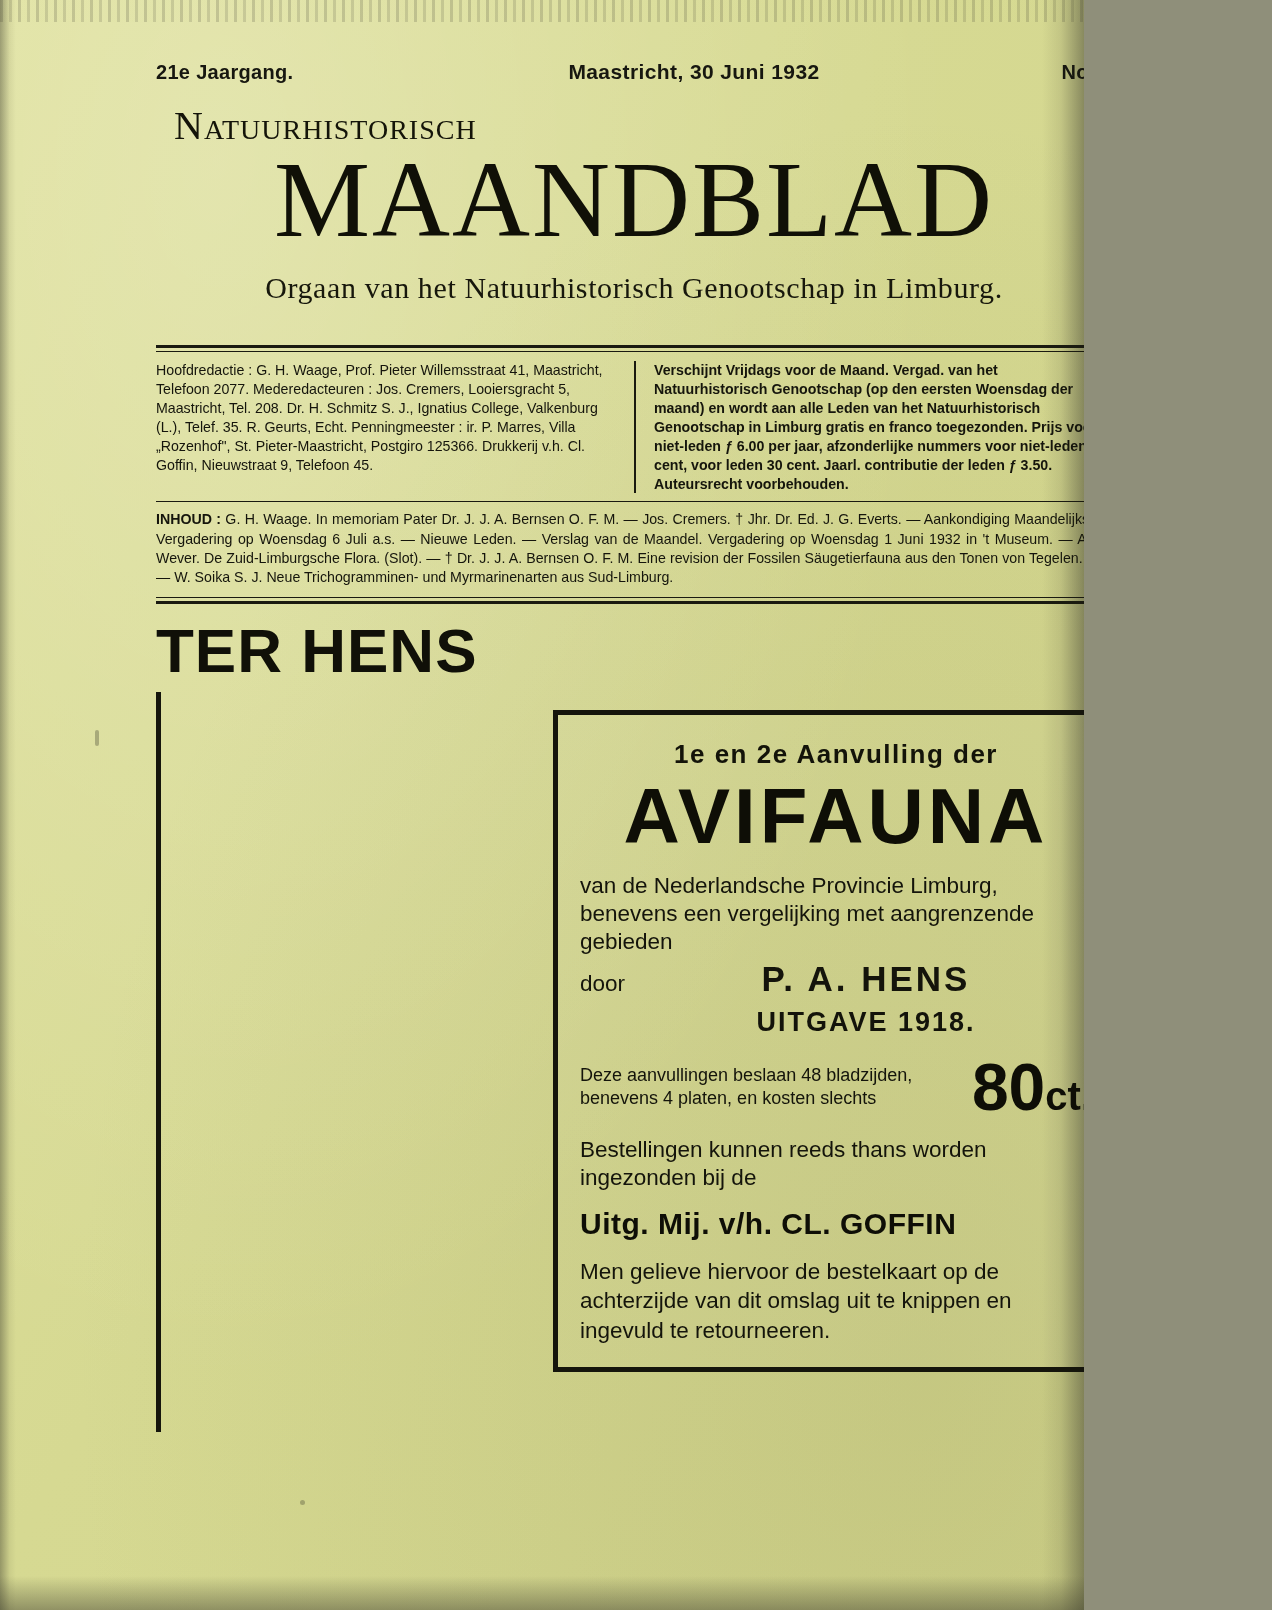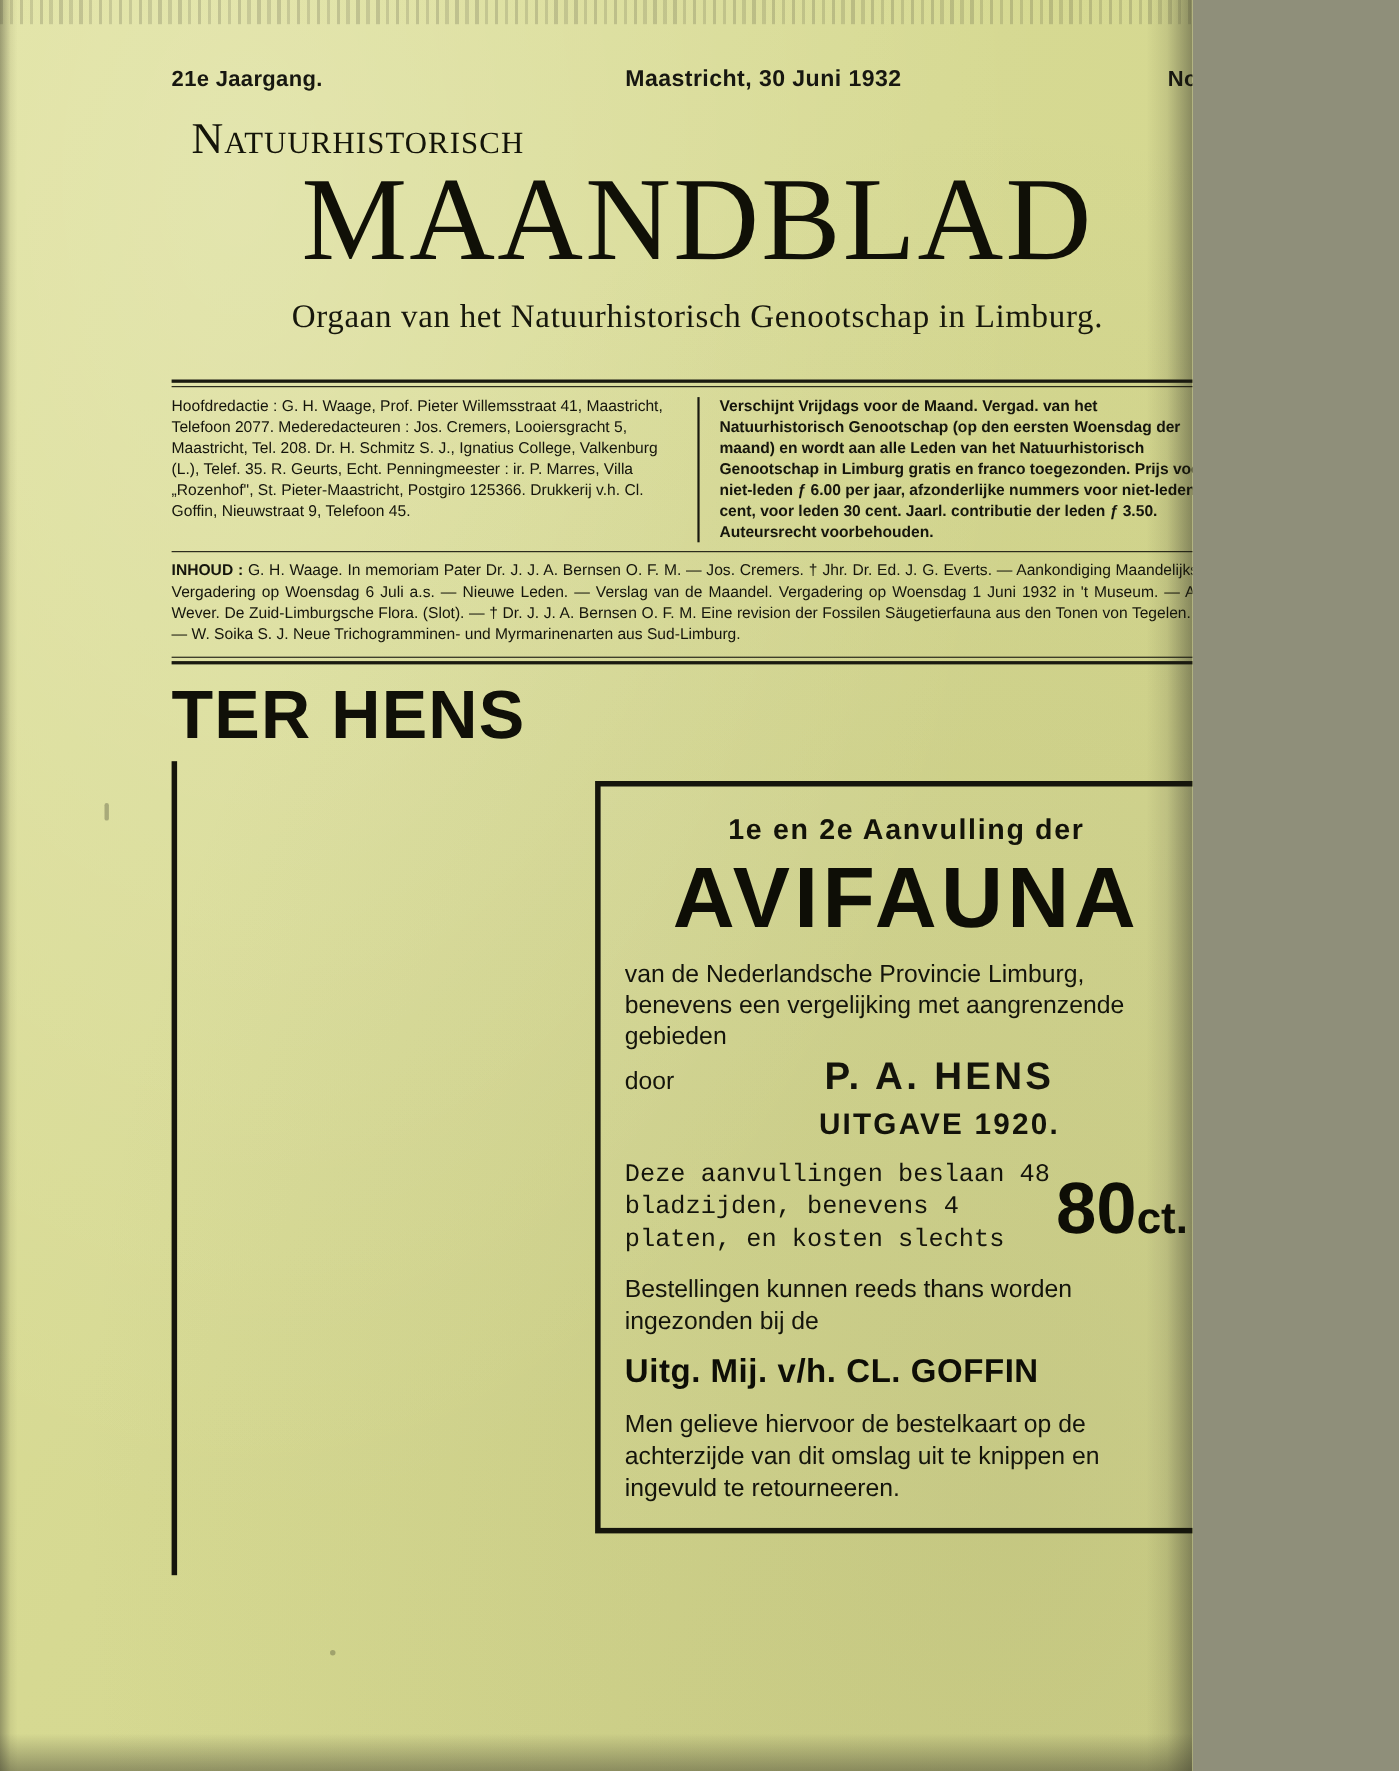--- a/index.html
+++ b/index.html
@@ -175,21 +175,21 @@
   }
 
   
   .ad-wrap {
     position: relative;
     border-left: 5px solid #15150c;
     min-height: 740px;
   }
   .ad-box {
     position: absolute;
-    left: 380px;
+    left: 392px;
     top: 18px;
     width: 566px;
     border: 5px solid #15150c;
     box-sizing: border-box;
     padding: 24px 22px 22px 22px;
     background: rgba(255,255,255,0.03);
   }
   .ad-top {
     text-align: center;
     font-family: "Liberation Sans", sans-serif;
@@ -237,22 +237,22 @@
     margin-top: 6px;
     padding-left: 60px;
     color: #13130a;
   }
   .ad-price-row {
     display: flex;
     align-items: center;
     margin-top: 16px;
   }
   .ad-price-text {
-    font-family: Liberation Mono, monospace;
-    font-size: 23px;
+    font-family: Liberation Sans, sans-serif;
+    font-size: 18px;
     line-height: 1.28;
     color: #14140b;
     flex: 1;
   }
   .ad-price {
     font-family: "Liberation Sans", sans-serif;
     font-weight: bold;
     font-size: 66px;
     letter-spacing: 0px;
     color: #0e0e06;
@@ -342,21 +342,21 @@
         <div class="ad-top">1e en 2e Aanvulling der</div>
         <div class="ad-avifauna">AVIFAUNA</div>
 
         <div class="ad-desc">
           <div>van de Nederlandsche Provincie Limburg, benevens een vergelijking met aangrenzende gebieden</div>
           <div class="door-row">
             <span class="door">door</span>
             <span class="ad-author">P. A. HENS</span>
           </div>
         </div>
-        <div class="ad-uitgave">UITGAVE 1920.</div>
+        <div class="ad-uitgave">UITGAVE 1918.</div>
 
         <div class="ad-price-row">
           <div class="ad-price-text">Deze aanvullingen beslaan 48 bladzijden, benevens 4 platen, en kosten slechts</div>
           <div class="ad-price">
             <span>80</span><span class="ct">ct.</span>
           </div>
         </div>
 
         <div class="ad-order">Bestellingen kunnen reeds thans worden ingezonden bij de</div>
 

